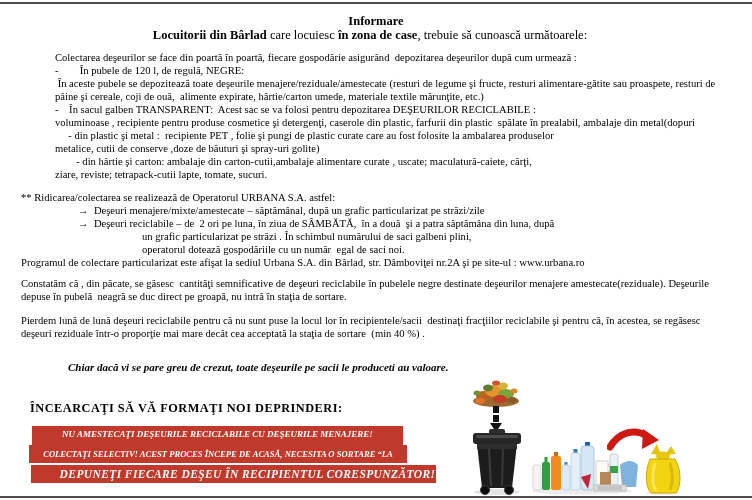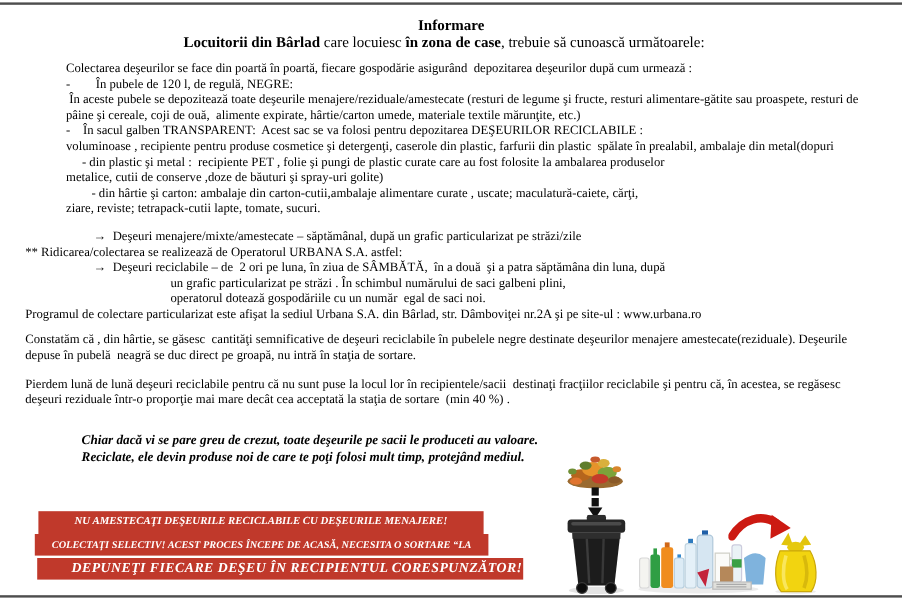--- a/index.html
+++ b/index.html
@@ -60,41 +60,41 @@
     <div class="line">pâine şi cereale, coji de ouă,  alimente expirate, hârtie/carton umede, materiale textile mărunţite, etc.)</div>
     <div class="line">-    În sacul galben TRANSPARENT:  Acest sac se va folosi pentru depozitarea DEŞEURILOR RECICLABILE :</div>
     <div class="line">voluminoase , recipiente pentru produse cosmetice şi detergenţi, caserole din plastic, farfurii din plastic  spălate în prealabil, ambalaje din metal(dopuri</div>
     <div class="line">     - din plastic şi metal :  recipiente PET , folie şi pungi de plastic curate care au fost folosite la ambalarea produselor</div>
     <div class="line">metalice, cutii de conserve ,doze de băuturi şi spray-uri golite)</div>
     <div class="line">        - din hârtie şi carton: ambalaje din carton-cutii,ambalaje alimentare curate , uscate; maculatură-caiete, cărţi,</div>
     <div class="line">ziare, reviste; tetrapack-cutii lapte, tomate, sucuri.</div>
   </div>
 
   <div class="sec sec2">
+    <div class="line">** Ridicarea/colectarea se realizează de Operatorul URBANA S.A. astfel:</div>
     <div class="line ind-arrow">→  Deşeuri menajere/mixte/amestecate – săptămânal, după un grafic particularizat pe străzi/zile</div>
-    <div class="line">** Ridicarea/colectarea se realizează de Operatorul URBANA S.A. astfel:</div>
     <div class="line ind-arrow">→  Deşeuri reciclabile – de  2 ori pe luna, în ziua de SÂMBĂTĂ,  în a două  şi a patra săptămâna din luna, după</div>
     <div class="line ind-cont">un grafic particularizat pe străzi . În schimbul numărului de saci galbeni plini,</div>
     <div class="line ind-cont">operatorul dotează gospodăriile cu un număr  egal de saci noi.</div>
     <div class="line">Programul de colectare particularizat este afişat la sediul Urbana S.A. din Bârlad, str. Dâmboviţei nr.2A şi pe site-ul : www.urbana.ro</div>
   </div>
 
   <div class="sec sec3">
-    <div class="line">Constatăm că , din hârtie, se găsesc  cantităţi semnificative de deşeuri reciclabile în pubelele negre destinate deşeurilor menajere amestecate(reziduale). Deşeurile</div>
+    <div class="line">Constatăm că , din păcate, se găsesc  cantităţi semnificative de deşeuri reciclabile în pubelele negre destinate deşeurilor menajere amestecate(reziduale). Deşeurile</div>
     <div class="line">depuse în pubelă  neagră se duc direct pe groapă, nu intră în staţia de sortare.</div>
   </div>
 
   <div class="sec sec4">
     <div class="line">Pierdem lună de lună deşeuri reciclabile pentru că nu sunt puse la locul lor în recipientele/sacii  destinaţi fracţiilor reciclabile şi pentru că, în acestea, se regăsesc</div>
     <div class="line">deşeuri reziduale într-o proporţie mai mare decât cea acceptată la staţia de sortare  (min 40 %) .</div>
   </div>
 
   <div class="value-italic vi1">Chiar dacă vi se pare greu de crezut, toate deşeurile pe sacii le produceti au valoare.</div>
-  <div class="value-italic vi2">Reciclate, ele devin produse noi de care te poţi folosi mult timp, protejând mediul.</div>
 
+  <div class="habits-heading">ÎNCEARCAŢI SĂ VĂ FORMAŢI NOI DEPRINDERI:</div>
 
   <div class="banner b1">NU AMESTECAŢI DEŞEURILE RECICLABILE CU DEŞEURILE MENAJERE!</div>
   <div class="banner b2">COLECTAŢI SELECTIV!  ACEST PROCES ÎNCEPE DE ACASĂ, NECESITA O SORTARE “LA SURSA”!</div>
   <div class="banner b3">DEPUNEŢI FIECARE DEŞEU ÎN RECIPIENTUL CORESPUNZĂTOR!</div>
 
   <div class="img food-pile">
     <svg width="52" height="30" viewBox="0 0 52 30">
       <ellipse cx="26" cy="24" rx="23" ry="6" fill="#9a6a30"></ellipse>
       <ellipse cx="14" cy="19" rx="8" ry="5" fill="#b5651d"></ellipse>
       <ellipse cx="24" cy="14" rx="9" ry="6" fill="#e6932a"></ellipse>

